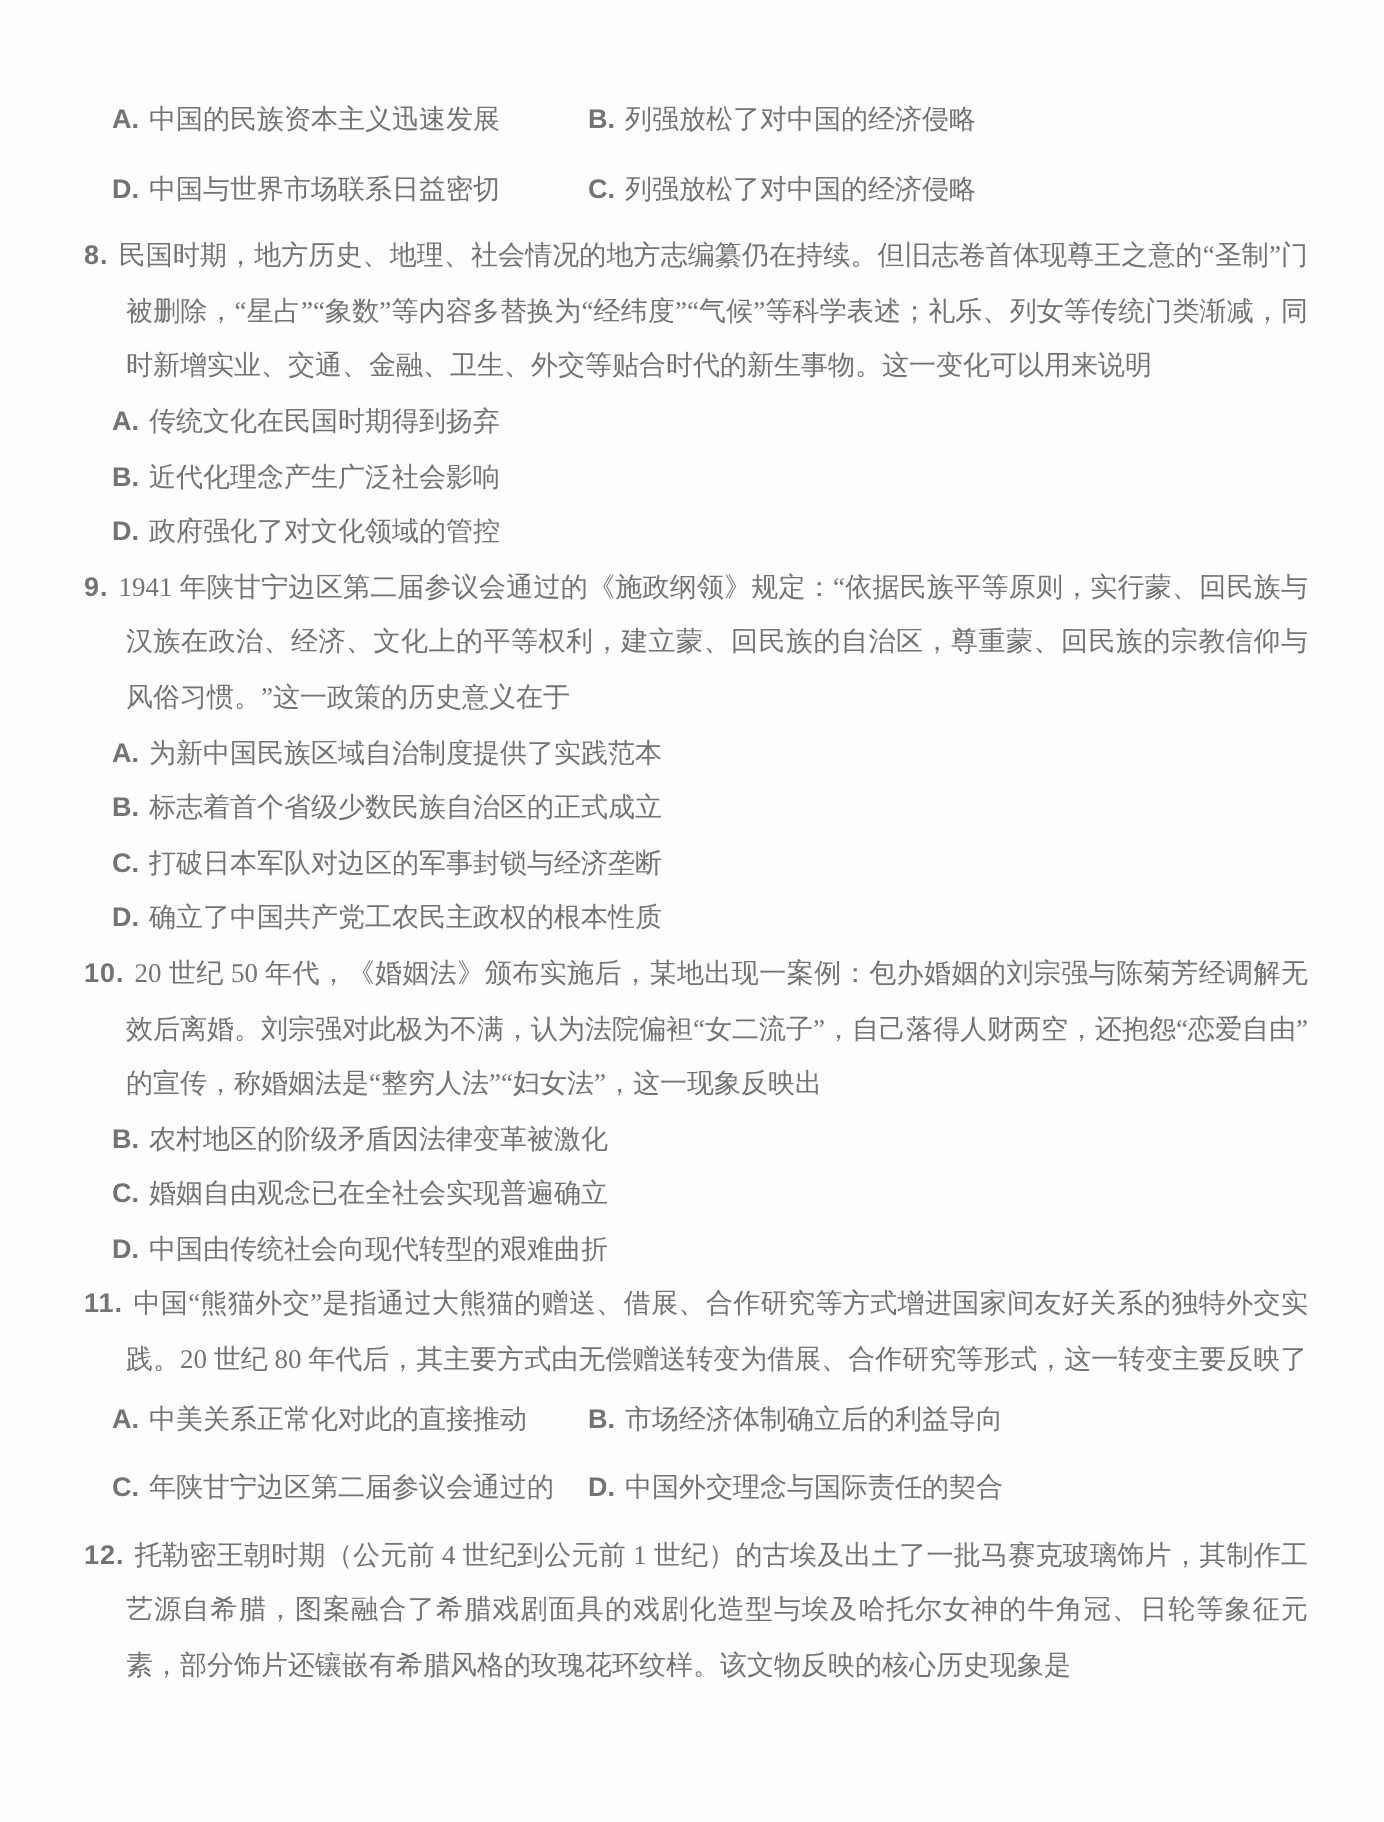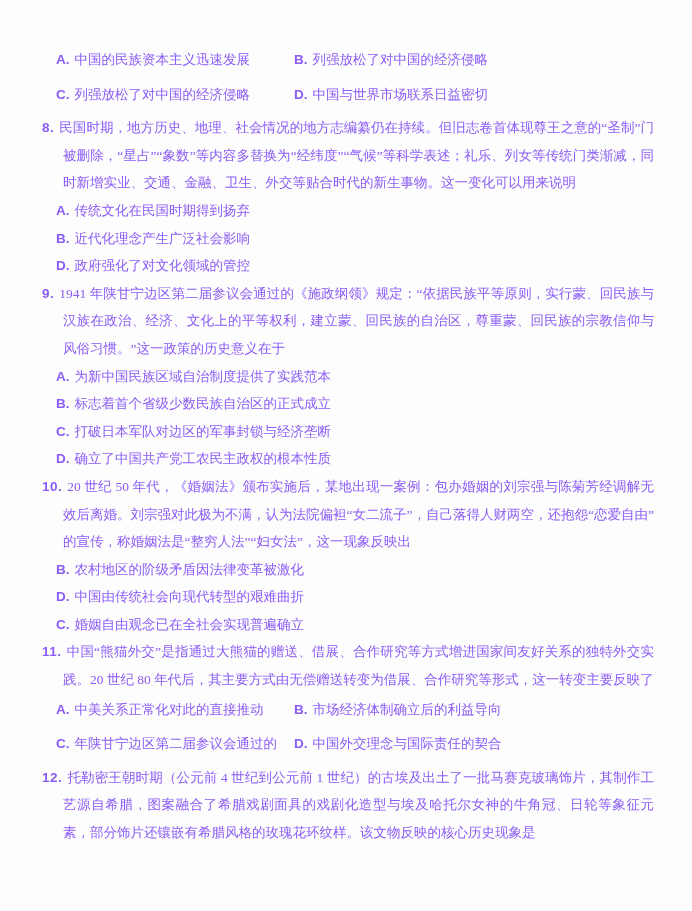--- a/index.html
+++ b/index.html
@@ -6,21 +6,21 @@
   html, body {
     width: 692px;
     height: 911px;
     background: #fdfdfd;
     overflow: hidden;
   }
   .page {
     width: 692px;
     height: 911px;
     padding: 44px 38px 0 42px;
-    color: #8b5cf6;
+    color: #737373;
     font-family: "Liberation Serif", "DejaVu Serif", serif;
     font-size: 13.5px;
     line-height: 27.6px;
   }
   .question { margin: 0; }
   .stem {
     text-align: justify;
     padding-left: 21px;
     text-indent: -21px;
   }
@@ -52,24 +52,24 @@
 
   <section class="question">
     <div class="options two-col">
       <div class="option">
         <span class="opt-label">A.</span><span class="opt-text">中国的民族资本主义迅速发展</span>
       </div>
       <div class="option">
         <span class="opt-label">B.</span><span class="opt-text">列强放松了对中国的经济侵略</span>
       </div>
       <div class="option">
-        <span class="opt-label">C.</span><span class="opt-text">列强放松了对中国的经济侵略</span>
+        <span class="opt-label">D.</span><span class="opt-text">中国与世界市场联系日益密切</span>
       </div>
       <div class="option">
-        <span class="opt-label">D.</span><span class="opt-text">中国与世界市场联系日益密切</span>
+        <span class="opt-label">C.</span><span class="opt-text">列强放松了对中国的经济侵略</span>
       </div>
     </div>
   </section>
 
   <section class="question">
     <p class="stem">
       <span class="qnum">8.</span><span class="qtext">民国时期，地方历史、地理、社会情况的地方志编纂仍在持续。但旧志卷首体现尊王之意的“圣制”门被删除，“星占”“象数”等内容多替换为“经纬度”“气候”等科学表述；礼乐、列女等传统门类渐减，同时新增实业、交通、金融、卫生、外交等贴合时代的新生事物。这一变化可以用来说明</span>
     </p>
     <div class="options single">
       <div class="option">
@@ -106,24 +106,24 @@
 
   <section class="question">
     <p class="stem">
       <span class="qnum">10.</span><span class="qtext">20 世纪 50 年代，《婚姻法》颁布实施后，某地出现一案例：包办婚姻的刘宗强与陈菊芳经调解无效后离婚。刘宗强对此极为不满，认为法院偏袒“女二流子”，自己落得人财两空，还抱怨“恋爱自由”的宣传，称婚姻法是“整穷人法”“妇女法”，这一现象反映出</span>
     </p>
     <div class="options single">
       <div class="option">
         <span class="opt-label">B.</span><span class="opt-text">农村地区的阶级矛盾因法律变革被激化</span>
       </div>
       <div class="option">
-        <span class="opt-label">D.</span><span class="opt-text">中国由传统社会向现代转型的艰难曲折</span>
+        <span class="opt-label">C.</span><span class="opt-text">婚姻自由观念已在全社会实现普遍确立</span>
       </div>
       <div class="option">
-        <span class="opt-label">C.</span><span class="opt-text">婚姻自由观念已在全社会实现普遍确立</span>
+        <span class="opt-label">D.</span><span class="opt-text">中国由传统社会向现代转型的艰难曲折</span>
       </div>
     </div>
   </section>
 
   <section class="question">
     <p class="stem">
       <span class="qnum">11.</span><span class="qtext">中国“熊猫外交”是指通过大熊猫的赠送、借展、合作研究等方式增进国家间友好关系的独特外交实践。20 世纪 80 年代后，其主要方式由无偿赠送转变为借展、合作研究等形式，这一转变主要反映了</span>
     </p>
     <div class="options two-col">
       <div class="option">

